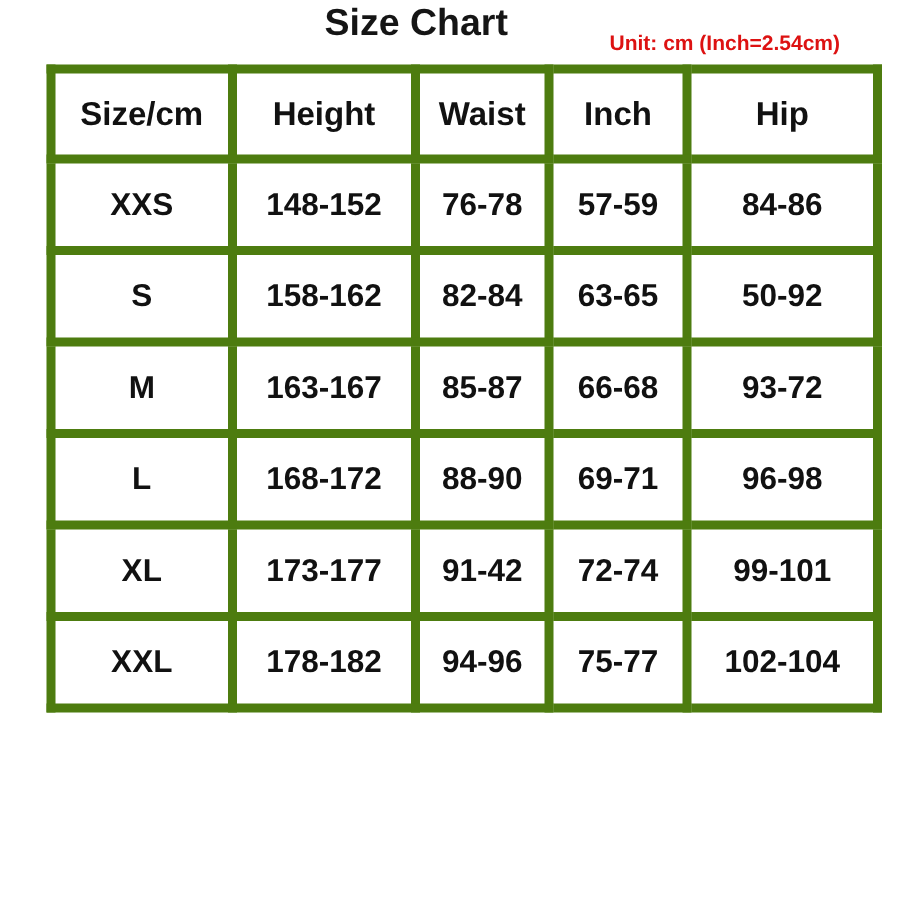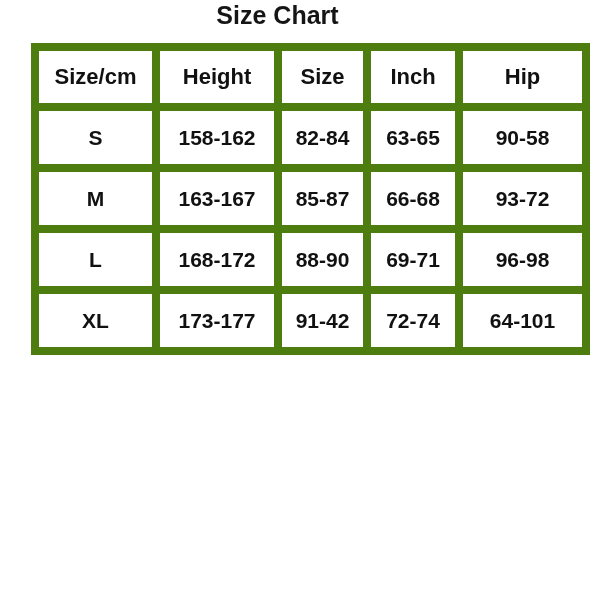--- a/index.html
+++ b/index.html
@@ -40,84 +40,99 @@
     position: absolute;
     left: 31px;
     top: 43px;
     width: 551px;
     border-collapse: collapse;
     table-layout: fixed;
     background: #ffffff;
   }
   table.size-table th,
   table.size-table td {
-    border: 8px solid #4d7c0f;
+    border: 6px solid #4d7c0f;
     text-align: center;
     vertical-align: middle;
     font-weight: bold;
     color: #111111;
     padding: 0;
     overflow: hidden;
     white-space: nowrap;
   }
   table.size-table thead tr { height: 60px; }
   table.size-table tbody tr { height: 61px; }
   table.size-table th { font-size: 22px; }
   table.size-table td { font-size: 21px; }
 </style>
 </head>
 <body>
 
 <div class="page">
 
   <div class="title">Size Chart</div>
 
+  <div class="unit-note">Unit: cm (Inch=2.54cm)</div>
 
   <table class="size-table">
     <colgroup>
       <col style="width:121px">
       <col style="width:122px">
       <col style="width:89px">
       <col style="width:92px">
       <col style="width:127px">
     </colgroup>
     <thead>
       <tr>
         <th>Size/cm</th>
         <th>Height</th>
-        <th>Size</th>
+        <th>Waist</th>
         <th>Inch</th>
         <th>Hip</th>
       </tr>
     </thead>
     <tbody>
       <tr>
+        <td>XXS</td>
+        <td>148-152</td>
+        <td>76-78</td>
+        <td>57-59</td>
+        <td>84-86</td>
+      </tr>
+      <tr>
         <td>S</td>
         <td>158-162</td>
         <td>82-84</td>
         <td>63-65</td>
-        <td>90-58</td>
+        <td>50-92</td>
       </tr>
       <tr>
         <td>M</td>
         <td>163-167</td>
         <td>85-87</td>
         <td>66-68</td>
         <td>93-72</td>
       </tr>
       <tr>
         <td>L</td>
         <td>168-172</td>
         <td>88-90</td>
         <td>69-71</td>
         <td>96-98</td>
       </tr>
       <tr>
         <td>XL</td>
         <td>173-177</td>
         <td>91-42</td>
         <td>72-74</td>
-        <td>64-101</td>
+        <td>99-101</td>
+      </tr>
+      <tr>
+        <td>XXL</td>
+        <td>178-182</td>
+        <td>94-96</td>
+        <td>75-77</td>
+        <td>102-104</td>
       </tr>
     </tbody>
   </table>
 
 </div>
 
 </body></html>

